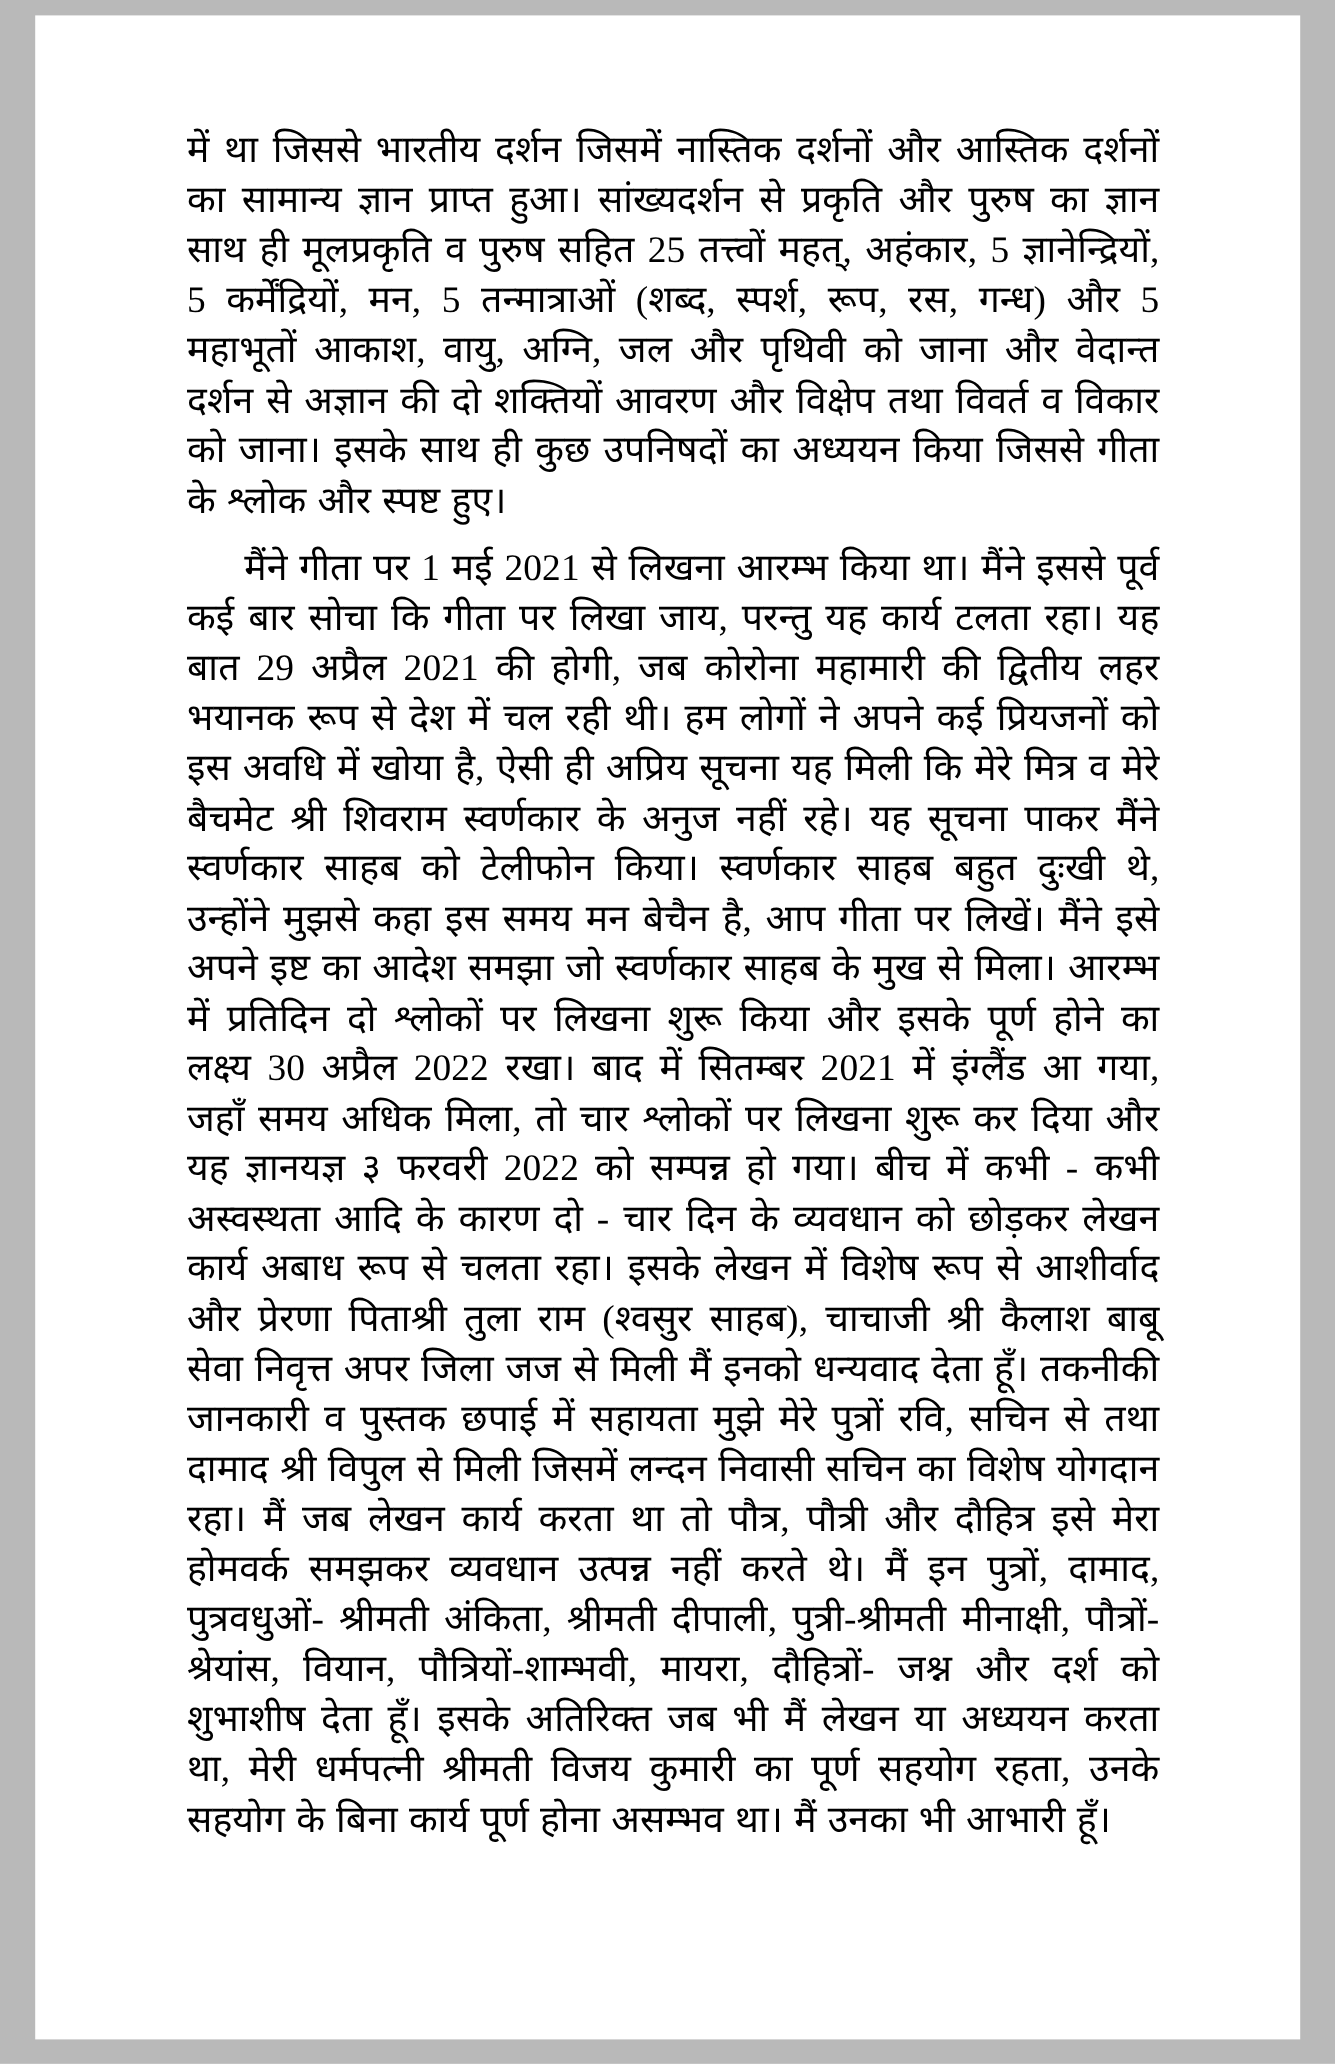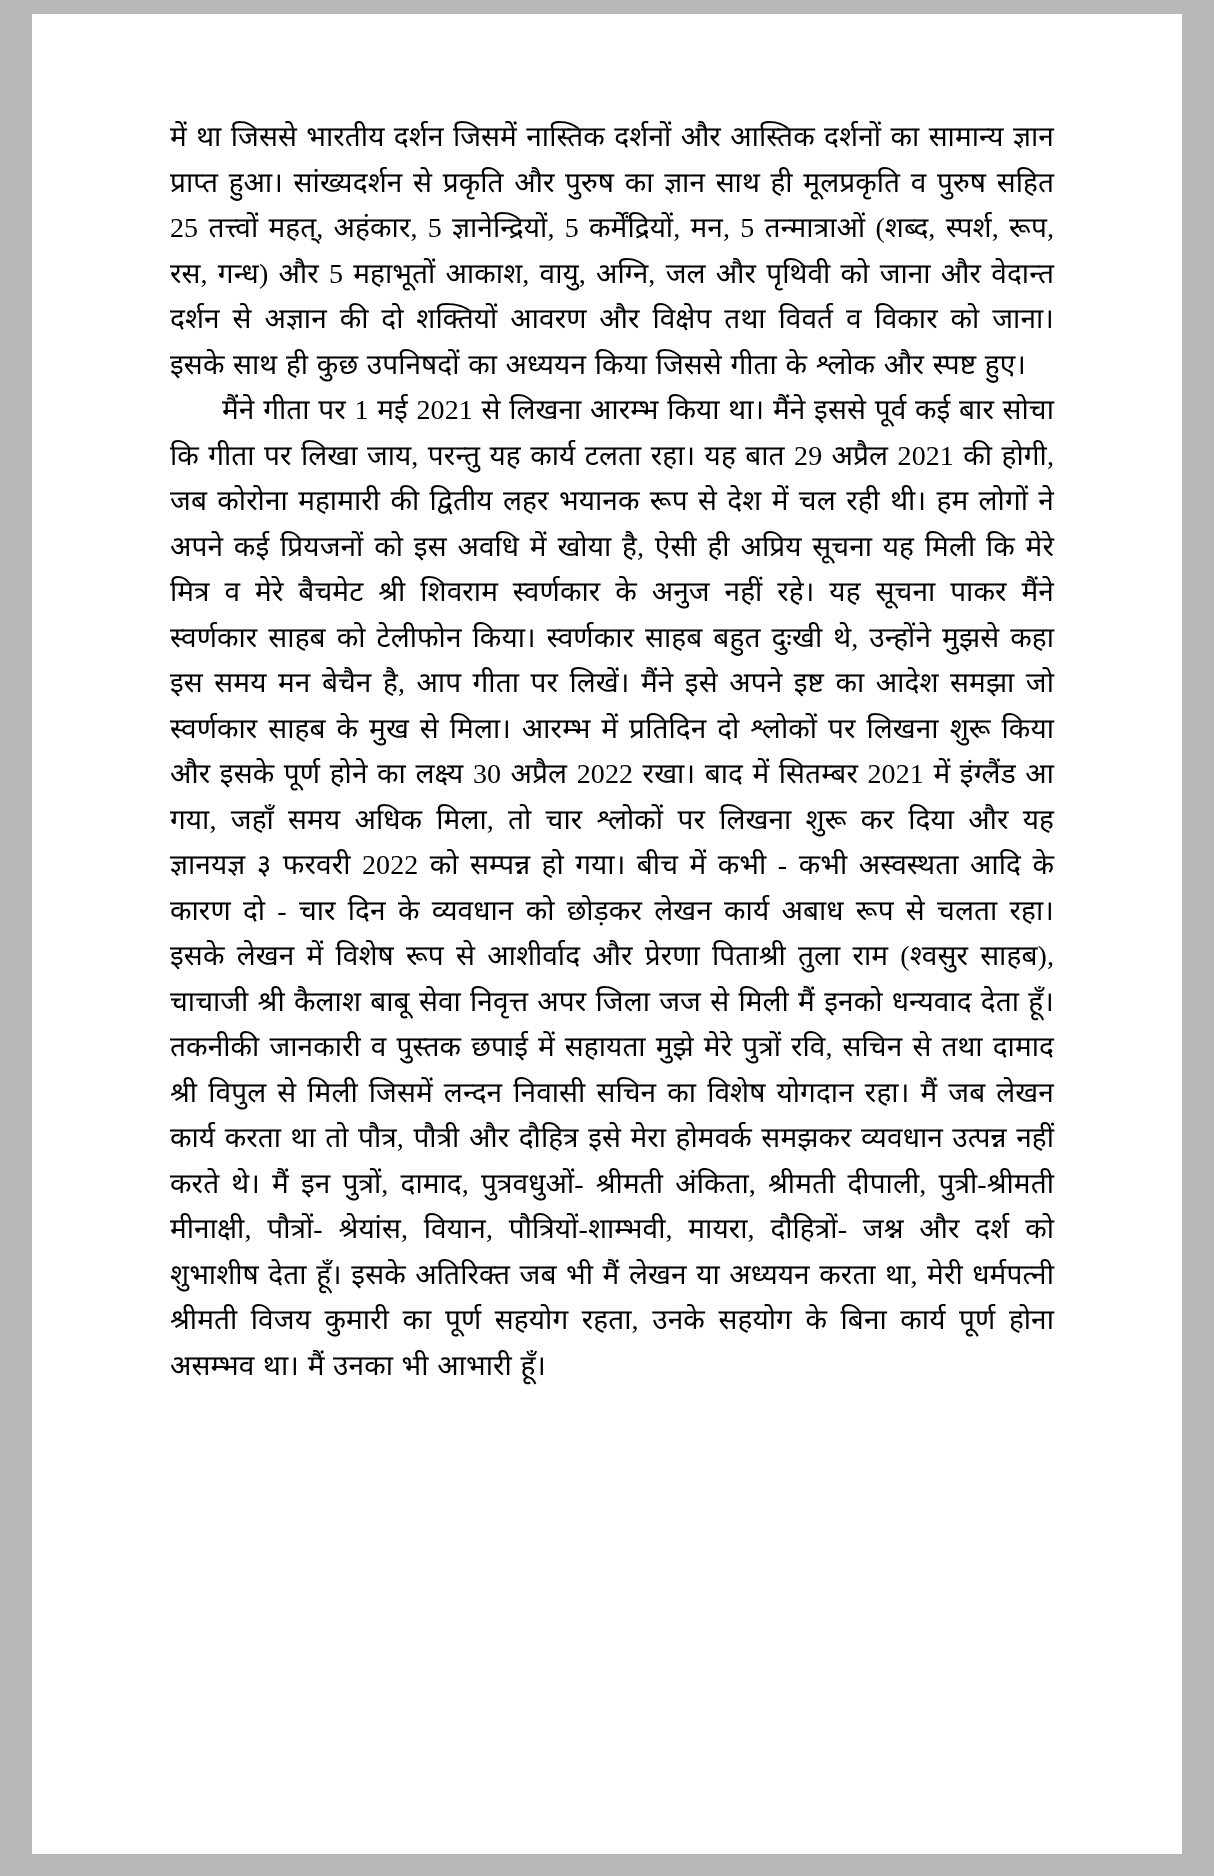--- a/index.html
+++ b/index.html
@@ -24,33 +24,33 @@
     padding: 100px 128px 60px 138px;
     position: relative;
     overflow: hidden;
   }
   .content {
     width: 884px;
   }
   p {
     margin: 0;
     font-family: "Liberation Serif", "DejaVu Serif", serif;
-    font-size: 28px;
+    font-size: 34px;
     line-height: 45.5px;
     text-align: justify;
     text-justify: inter-word;
     color: #000000;
     letter-spacing: 0.1px;
     word-spacing: 1.5px;
   }
   p.indent {
     text-indent: 52px;
   }
   p + p {
-    margin-top: 0;
+    margin-top: 16px;
   }
 </style>
 </head>
 <body>
 
 <div class="page">
   <div class="content">
     <p>में था जिससे भारतीय दर्शन जिसमें नास्तिक दर्शनों और आस्तिक दर्शनों का सामान्य ज्ञान प्राप्त हुआ। सांख्यदर्शन से प्रकृति और पुरुष का ज्ञान साथ ही मूलप्रकृति व पुरुष सहित 25 तत्त्वों महत्, अहंकार, 5 ज्ञानेन्द्रियों, 5 कर्मेंद्रियों, मन, 5 तन्मात्राओं (शब्द, स्पर्श, रूप, रस, गन्ध) और 5 महाभूतों आकाश, वायु, अग्नि, जल और पृथिवी को जाना और वेदान्त दर्शन से अज्ञान की दो शक्तियों आवरण और विक्षेप तथा विवर्त व विकार को जाना। इसके साथ ही कुछ उपनिषदों का अध्ययन किया जिससे गीता के श्लोक और स्पष्ट हुए।</p>
     <p class="indent">मैंने गीता पर 1 मई 2021 से लिखना आरम्भ किया था। मैंने इससे पूर्व कई बार सोचा कि गीता पर लिखा जाय, परन्तु यह कार्य टलता रहा। यह बात 29 अप्रैल 2021 की होगी, जब कोरोना महामारी की द्वितीय लहर भयानक रूप से देश में चल रही थी। हम लोगों ने अपने कई प्रियजनों को इस अवधि में खोया है, ऐसी ही अप्रिय सूचना यह मिली कि मेरे मित्र व मेरे बैचमेट श्री शिवराम स्वर्णकार के अनुज नहीं रहे। यह सूचना पाकर मैंने स्वर्णकार साहब को टेलीफोन किया। स्वर्णकार साहब बहुत दुःखी थे, उन्होंने मुझसे कहा इस समय मन बेचैन है, आप गीता पर लिखें। मैंने इसे अपने इष्ट का आदेश समझा जो स्वर्णकार साहब के मुख से मिला। आरम्भ में प्रतिदिन दो श्लोकों पर लिखना शुरू किया और इसके पूर्ण होने का लक्ष्य 30 अप्रैल 2022 रखा। बाद में सितम्बर 2021 में इंग्लैंड आ गया, जहाँ समय अधिक मिला, तो चार श्लोकों पर लिखना शुरू कर दिया और यह ज्ञानयज्ञ ३ फरवरी 2022 को सम्पन्न हो गया। बीच में कभी - कभी अस्वस्थता आदि के कारण दो - चार दिन के व्यवधान को छोड़कर लेखन कार्य अबाध रूप से चलता रहा। इसके लेखन में विशेष रूप से आशीर्वाद और प्रेरणा पिताश्री तुला राम (श्वसुर साहब), चाचाजी श्री कैलाश बाबू सेवा निवृत्त अपर जिला जज से मिली मैं इनको धन्यवाद देता हूँ। तकनीकी जानकारी व पुस्तक छपाई में सहायता मुझे मेरे पुत्रों रवि, सचिन से तथा दामाद श्री विपुल से मिली जिसमें   लन्दन निवासी सचिन का विशेष योगदान रहा। मैं जब लेखन कार्य करता था तो पौत्र, पौत्री और दौहित्र इसे मेरा होमवर्क समझकर व्यवधान उत्पन्न नहीं करते थे। मैं इन पुत्रों, दामाद, पुत्रवधुओं- श्रीमती अंकिता, श्रीमती दीपाली, पुत्री-श्रीमती मीनाक्षी, पौत्रों- श्रेयांस, वियान, पौत्रियों-शाम्भवी, मायरा, दौहित्रों- जश्न और दर्श को शुभाशीष देता हूँ। इसके अतिरिक्त जब भी मैं लेखन या अध्ययन करता था, मेरी धर्मपत्नी श्रीमती विजय कुमारी का पूर्ण सहयोग रहता, उनके सहयोग के बिना कार्य पूर्ण होना असम्भव था। मैं उनका भी आभारी हूँ।</p>
   </div>

